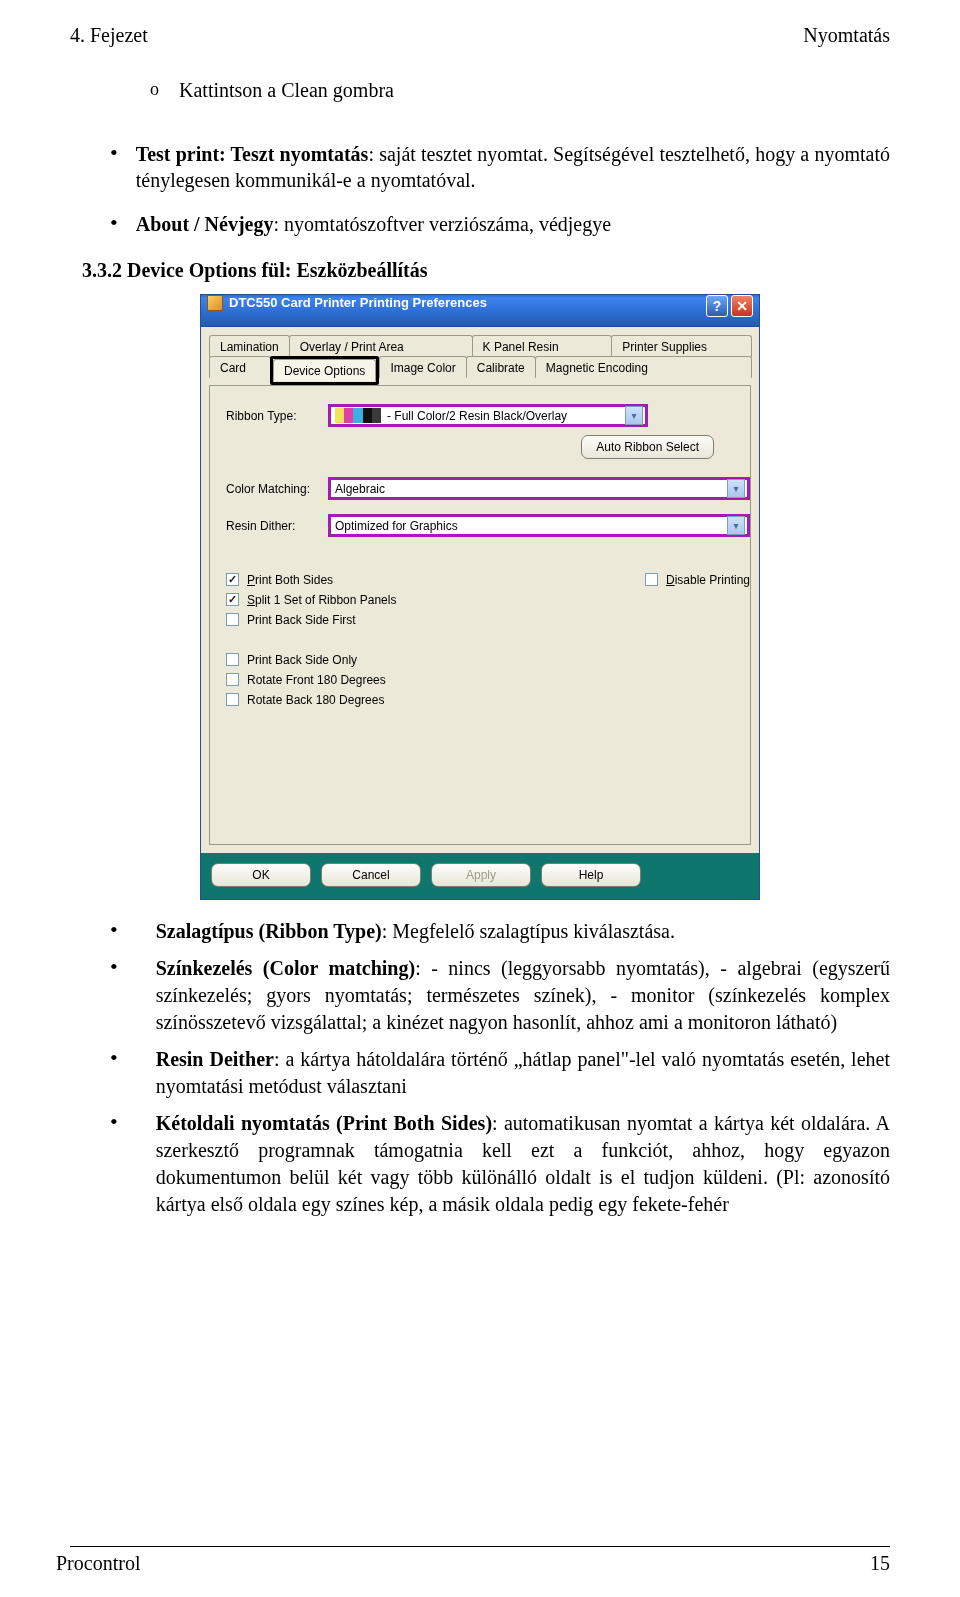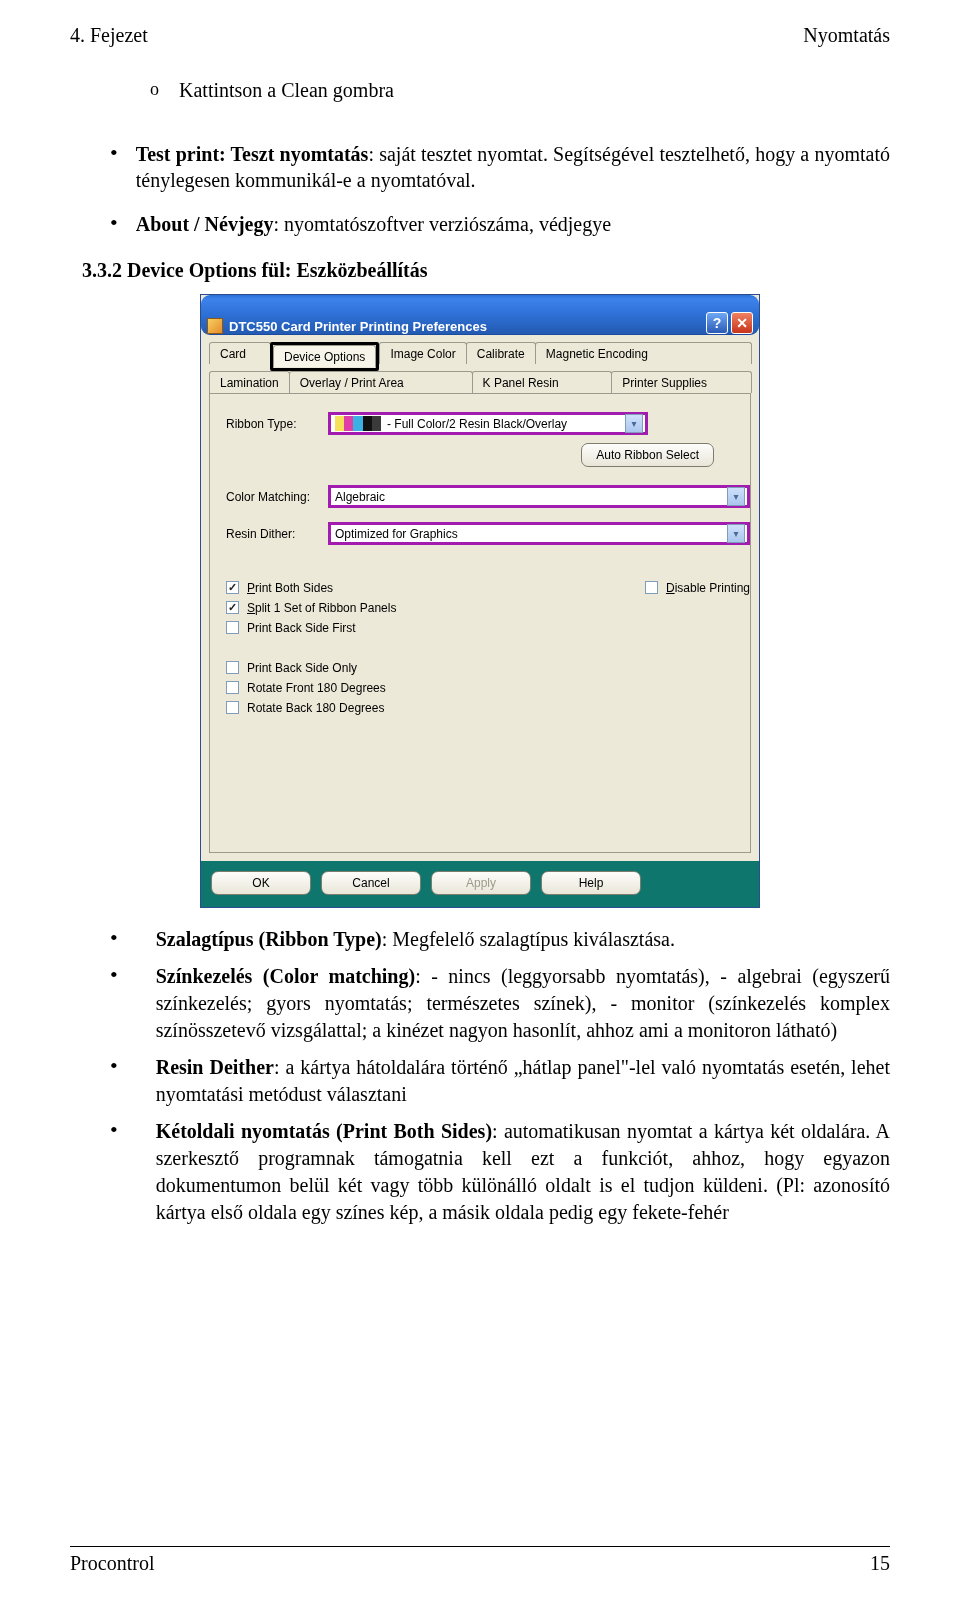--- a/index.html
+++ b/index.html
@@ -23,29 +23,28 @@
   .win {
     width: 560px;
     font-family: Tahoma, Arial, sans-serif;
     font-size: 13px;
     border: 1px solid #2a4d90;
     background: #ece9d8;
     color: #000;
     filter: blur(0.35px);
   }
   .titlebar {
-    height: 40px;
+    height: 32px;
     background: linear-gradient(to bottom, #2a6ed5 0%, #3d82ec 10%, #2e70d6 50%, #235ab1 100%);
     display: flex;
-    align-items: flex-end;
+    align-items: flex-start;
     padding: 0 6px;
     color: #fff;
     font-weight: bold;
     border-bottom: 1px solid #1b4a9e;
-    border-radius: 9px;
   }
   .app-ico {
     width: 16px; height: 16px; margin-right: 6px;
     background: linear-gradient(135deg,#f6d060,#e68b2b);
     border: 1px solid #8b5a17;
   }
   .titlebar-spacer { flex: 1; }
   .tb-btn {
     width: 22px; height: 22px; border: 1px solid #fff; border-radius: 3px;
     margin-left: 3px; display: flex; align-items: center; justify-content: center;
@@ -132,21 +131,21 @@
   .btnbar {
     display: flex; gap: 10px; 
     padding: 10px 10px 12px; background: #0f766e;
   }
   .btnbar .btn { width: 100px; }
   .btn.disabled { color: #9d9b8e; }
   .body-bullets { margin-top: 18px; }
   .body-bullets .bullet-row { margin-bottom: 10px; }
   .body-bullets .bullet-text { line-height: 1.35; margin-left: 20px; }
   .ftr-line { position: absolute; left: 70px; right: 70px; bottom: 50px; border-top: 1px solid #000; }
-  .ftr { position: absolute; left: 70px; right: 70px; bottom: 22px; display: flex; justify-content: space-between; font-size: 20px; }
+  .ftr { position: absolute; left: 56px; right: 70px; bottom: 22px; display: flex; justify-content: space-between; font-size: 20px; }
   .u { text-decoration: underline; }
 </style>
 </head>
 <body>
 
 <div class="hdr">
   <span>4. Fejezet</span>
   <span>Nyomtatás</span>
 </div>
 
@@ -172,34 +171,34 @@
   <div class="win">
     <div class="titlebar">
       <span class="app-ico"></span>
       <span>DTC550 Card Printer Printing Preferences</span>
       <span class="titlebar-spacer"></span>
       <span class="tb-btn tb-help">?</span>
       <span class="tb-btn tb-close">✕</span>
     </div>
 
     <div class="tabstrip">
+      <div class="tabrow">
+        <span class="tab">Lamination</span>
+        <span class="tab" style="flex:1.5">Overlay / Print Area</span>
+        <span class="tab" style="flex:1.1">K Panel Resin</span>
+        <span class="tab" style="flex:1.1">Printer Supplies</span>
+      </div>
       <div class="tabrow tabrow2">
         <span class="tab" style="width:62px">Card</span>
         <span class="tab-active-frame">
           <span class="tab-inner-active" style="display:inline-block">Device Options</span>
         </span>
         <span class="tab">Image Color</span>
         <span class="tab">Calibrate</span>
         <span class="tab" style="flex:1">Magnetic Encoding</span>
-      </div>
-      <div class="tabrow">
-        <span class="tab">Lamination</span>
-        <span class="tab" style="flex:1.5">Overlay / Print Area</span>
-        <span class="tab" style="flex:1.1">K Panel Resin</span>
-        <span class="tab" style="flex:1.1">Printer Supplies</span>
       </div>
     </div>
 
     <div class="tabpanel">
       <div class="form-row">
         <span class="form-label">Ribbon Type:</span>
         <div class="combo" style="max-width:320px">
           <span class="sample-ribbon">
             <span style="background:#f6e15a"></span>
               <span style="background:#e03fa7"></span>

